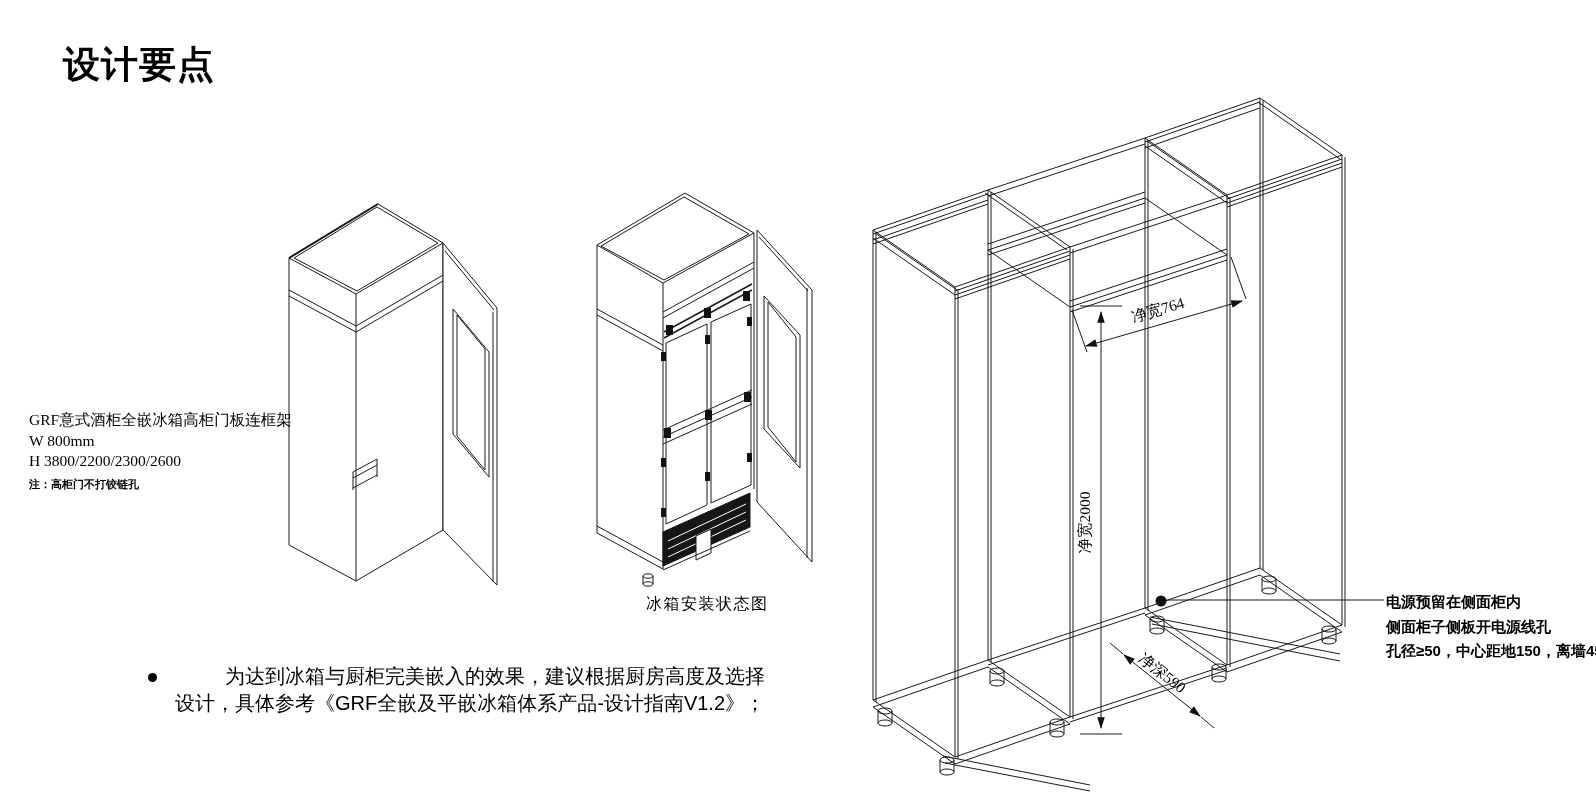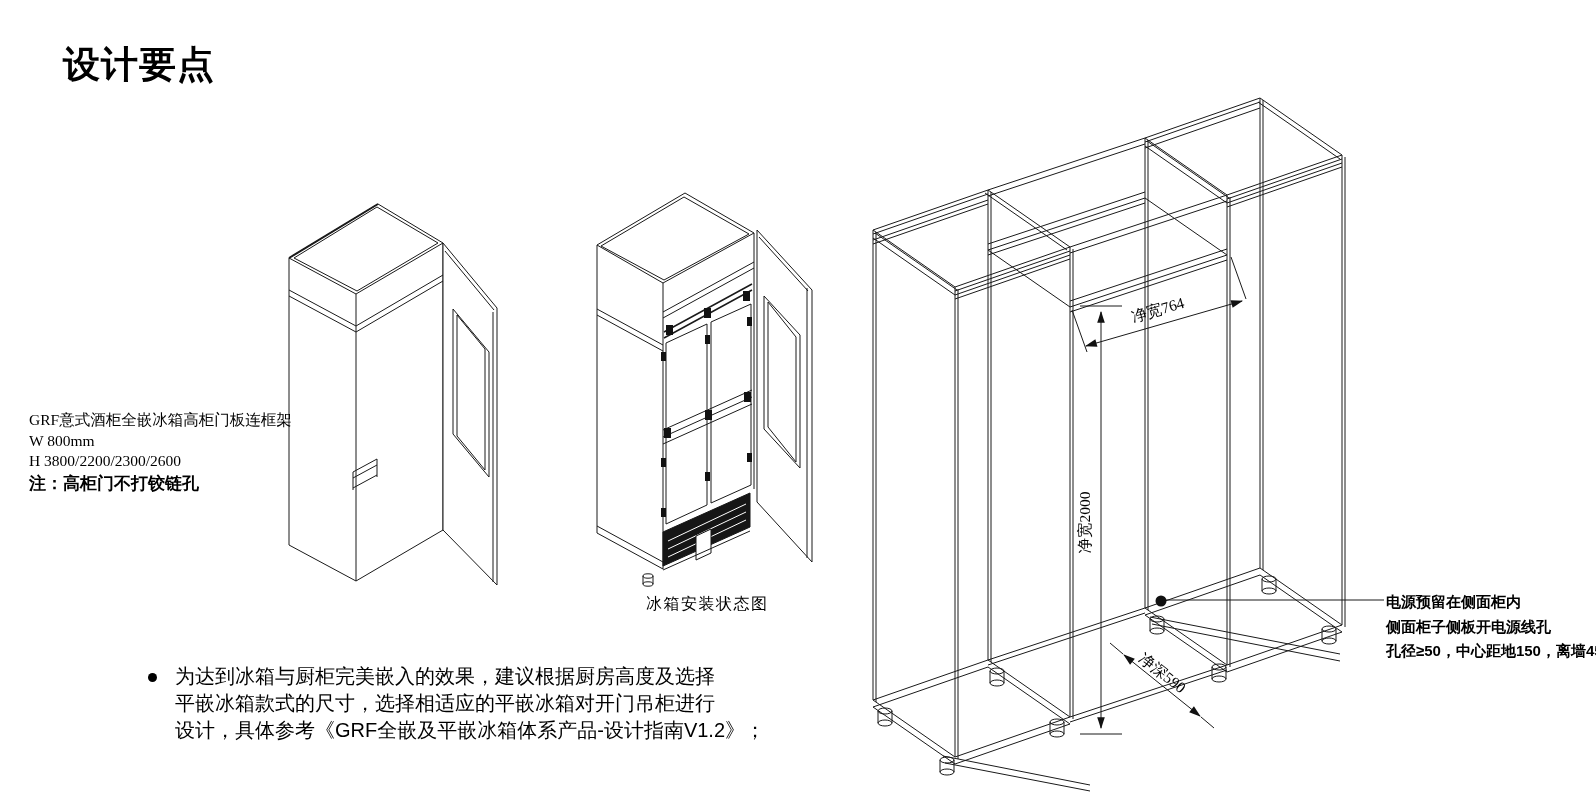--- a/index.html
+++ b/index.html
@@ -2,32 +2,32 @@
 <html><head>
 <meta charset="utf-8">
 <style>
   html,body{margin:0;padding:0;background:#fff;}
   body{width:1596px;height:807px;position:relative;overflow:hidden;
        font-family:"Liberation Sans",sans-serif;color:#000;}
   .abs{position:absolute;}
   #page-title{left:63px;top:40px;font-size:37px;font-weight:900;letter-spacing:1px;}
   #spec-block{left:29px;top:410px;font-family:Liberation Serif, serif;
               font-size:15.5px;line-height:20.5px;white-space:nowrap;}
-  #spec-block .spec-note{font-size:17px;font-weight:bold;margin-top:2px;}
+  #spec-block .spec-note{font-size:11px;font-weight:bold;margin-top:2px;}
   #installed-caption{left:646px;top:594px;font-family:Liberation Serif, serif;
               font-size:16px;letter-spacing:1.5px;white-space:nowrap;}
   .dim-label{font-family:"Liberation Serif",serif;font-size:15.5px;text-align:center;
               white-space:nowrap;}
   #dim-width-label{left:1112px;top:300px;width:92px;transform:rotate(-16deg);}
   #dim-height-label{left:1039px;top:512px;width:92px;transform:rotate(-90deg);}
   #dim-depth-label{left:1124px;top:663px;width:76px;transform:rotate(38deg);}
   #power-note{left:1386px;top:590px;font-size:15px;font-weight:bold;
               line-height:24.5px;white-space:nowrap;}
   #notes-block{left:141px;top:663px;font-size:20px;line-height:27px;}
-  .bullet-item{display:flex;}
+  .bullet-item{display:flex;text-align:right;}
   .bullet-dot{width:9px;height:9px;border-radius:50%;background:#000;
               margin:10px 18px 0 7px;flex:none;}
   .bullet-lines div{white-space:nowrap;}
   svg{position:absolute;left:0;top:0;}
   svg path, svg line, svg polygon, svg ellipse{vector-effect:non-scaling-stroke;}
 </style>
 </head>
 <body>
 
 <svg width="1596" height="807" viewBox="0 0 1596 807">
@@ -210,17 +210,16 @@
   <div>电源预留在侧面柜内</div>
   <div>侧面柜子侧板开电源线孔</div>
   <div>孔径≥50，中心距地150，离墙45</div>
 </div>
 
 <div class="abs" id="notes-block">
   <div class="bullet-item">
     <span class="bullet-dot"></span>
     <div class="bullet-lines">
       <div>为达到冰箱与厨柜完美嵌入的效果，建议根据厨房高度及选择</div>
-      <div>平嵌冰箱款式的尺寸，选择相适应的平嵌冰箱对开门吊柜进行</div>
       <div>设计，具体参考《GRF全嵌及平嵌冰箱体系产品-设计指南V1.2》；</div>
     </div>
   </div>
 </div>
 
 </body></html>

